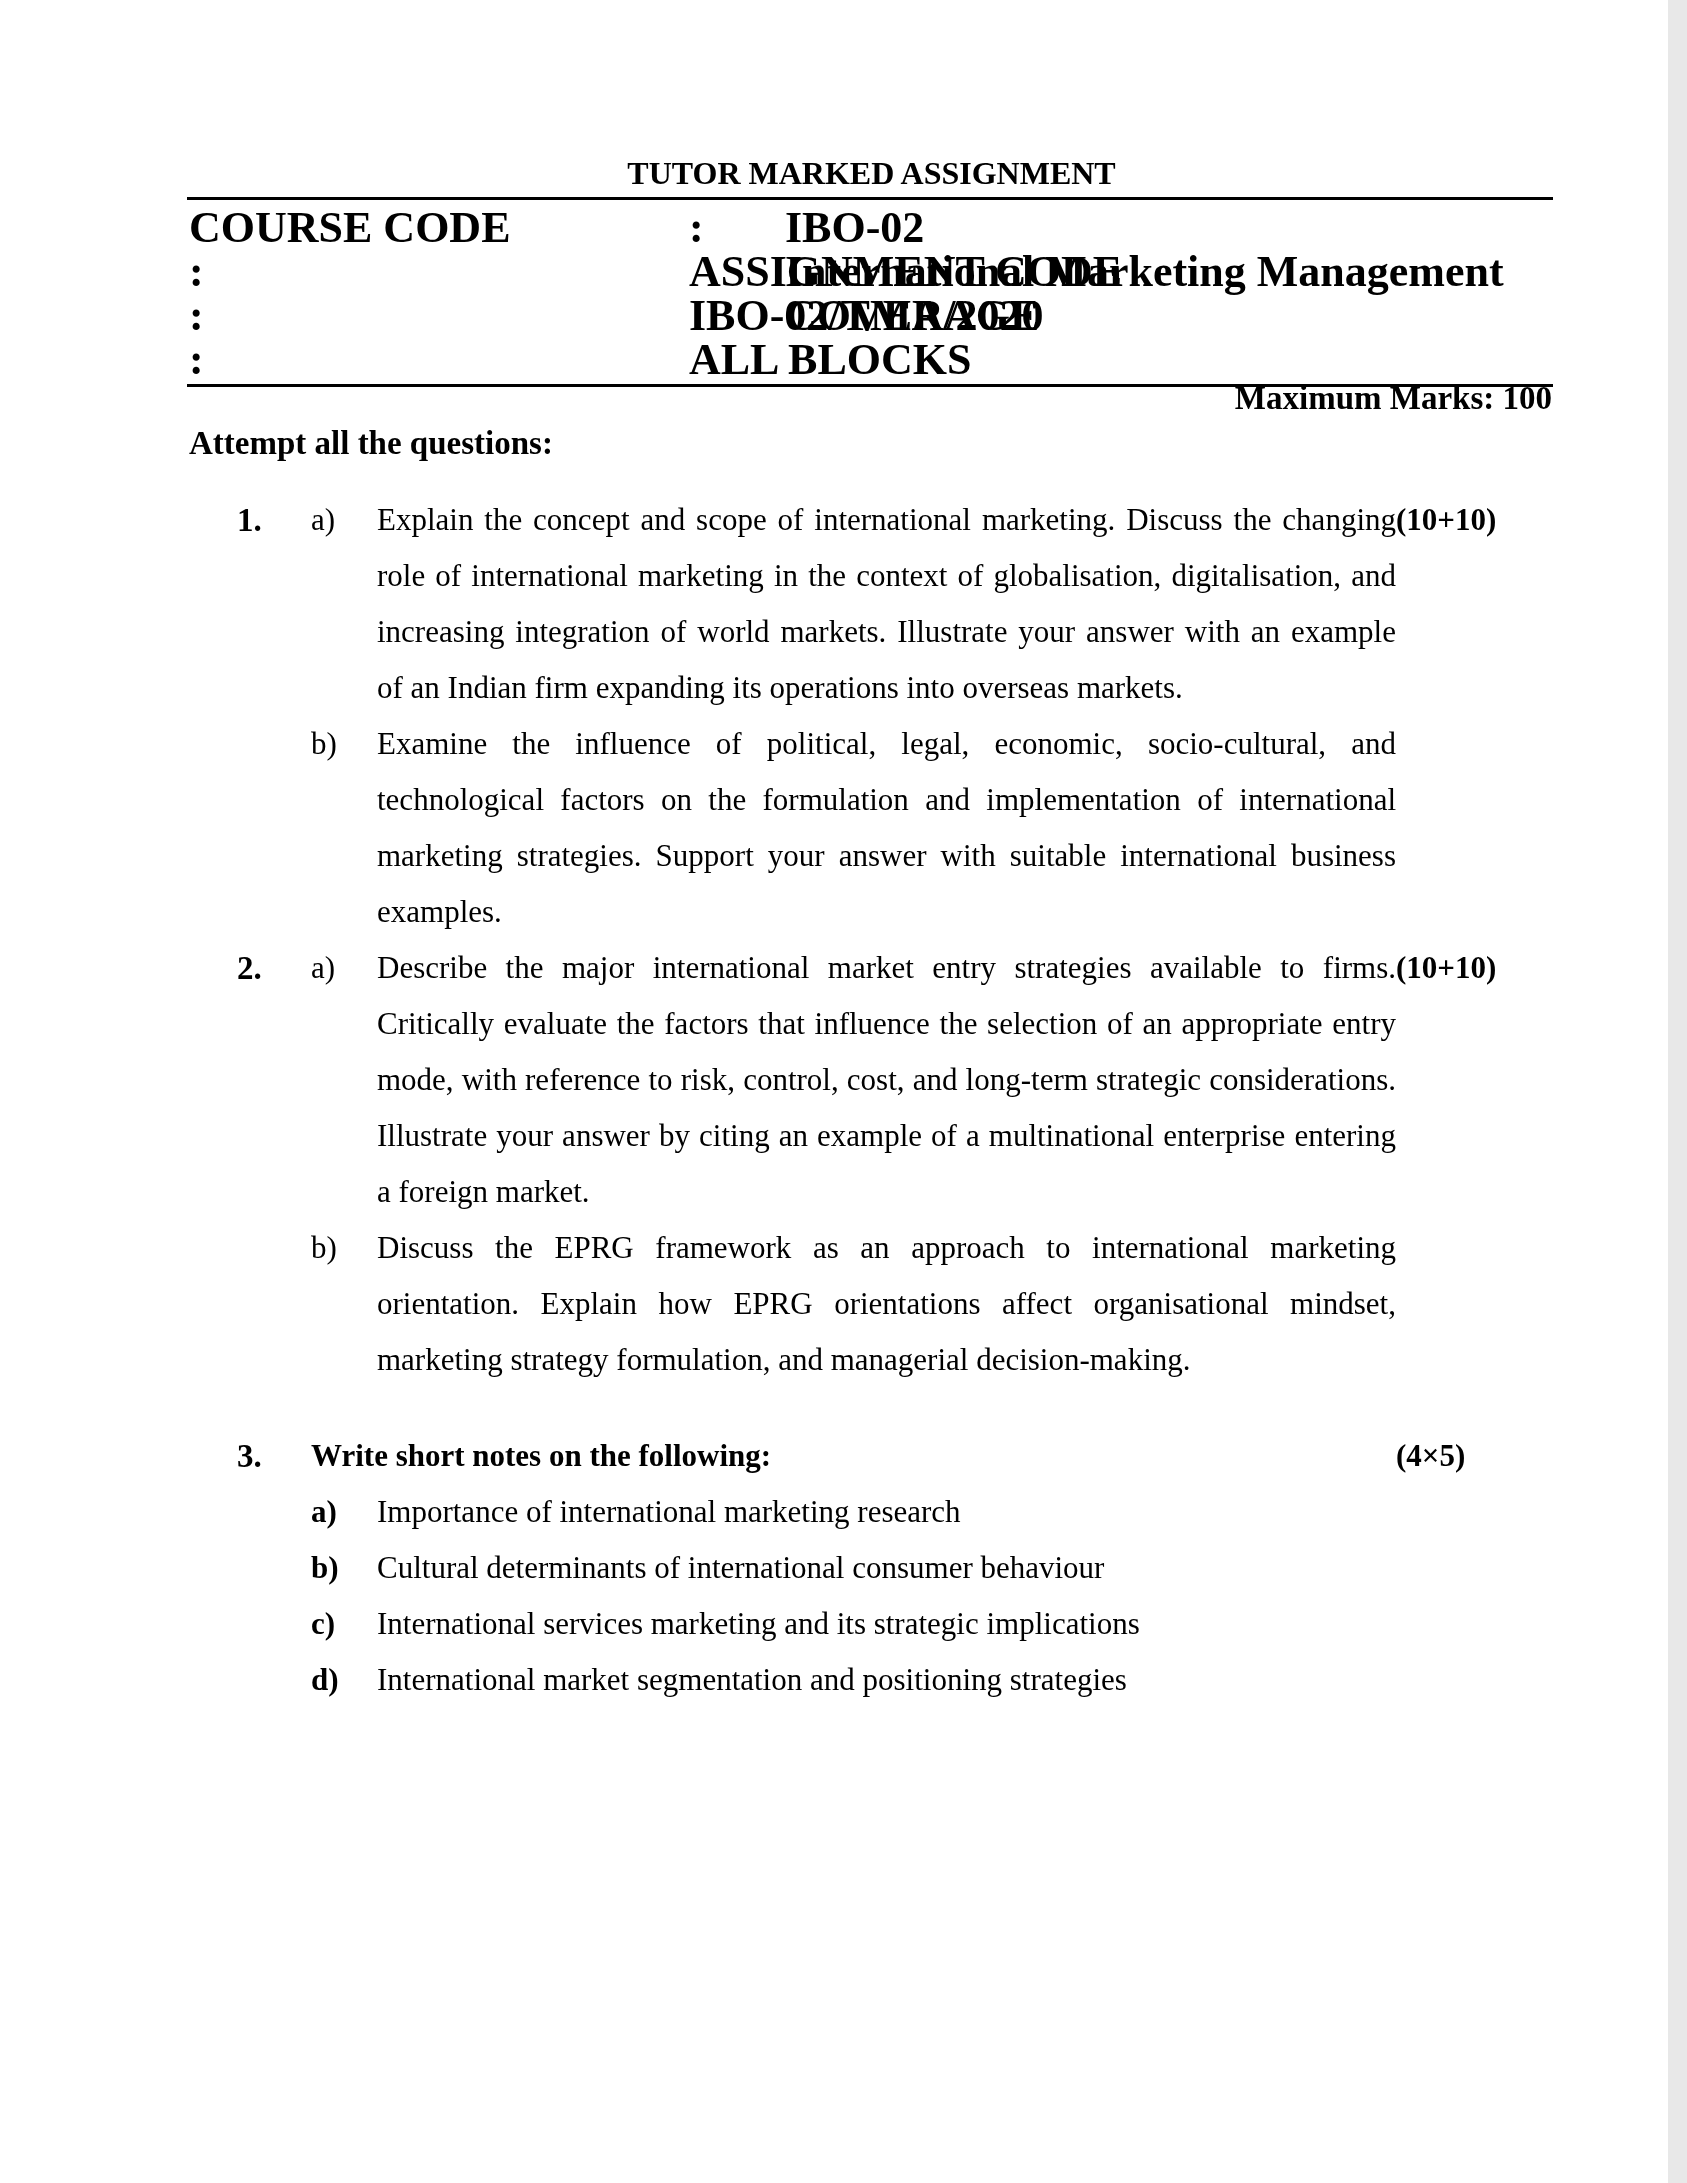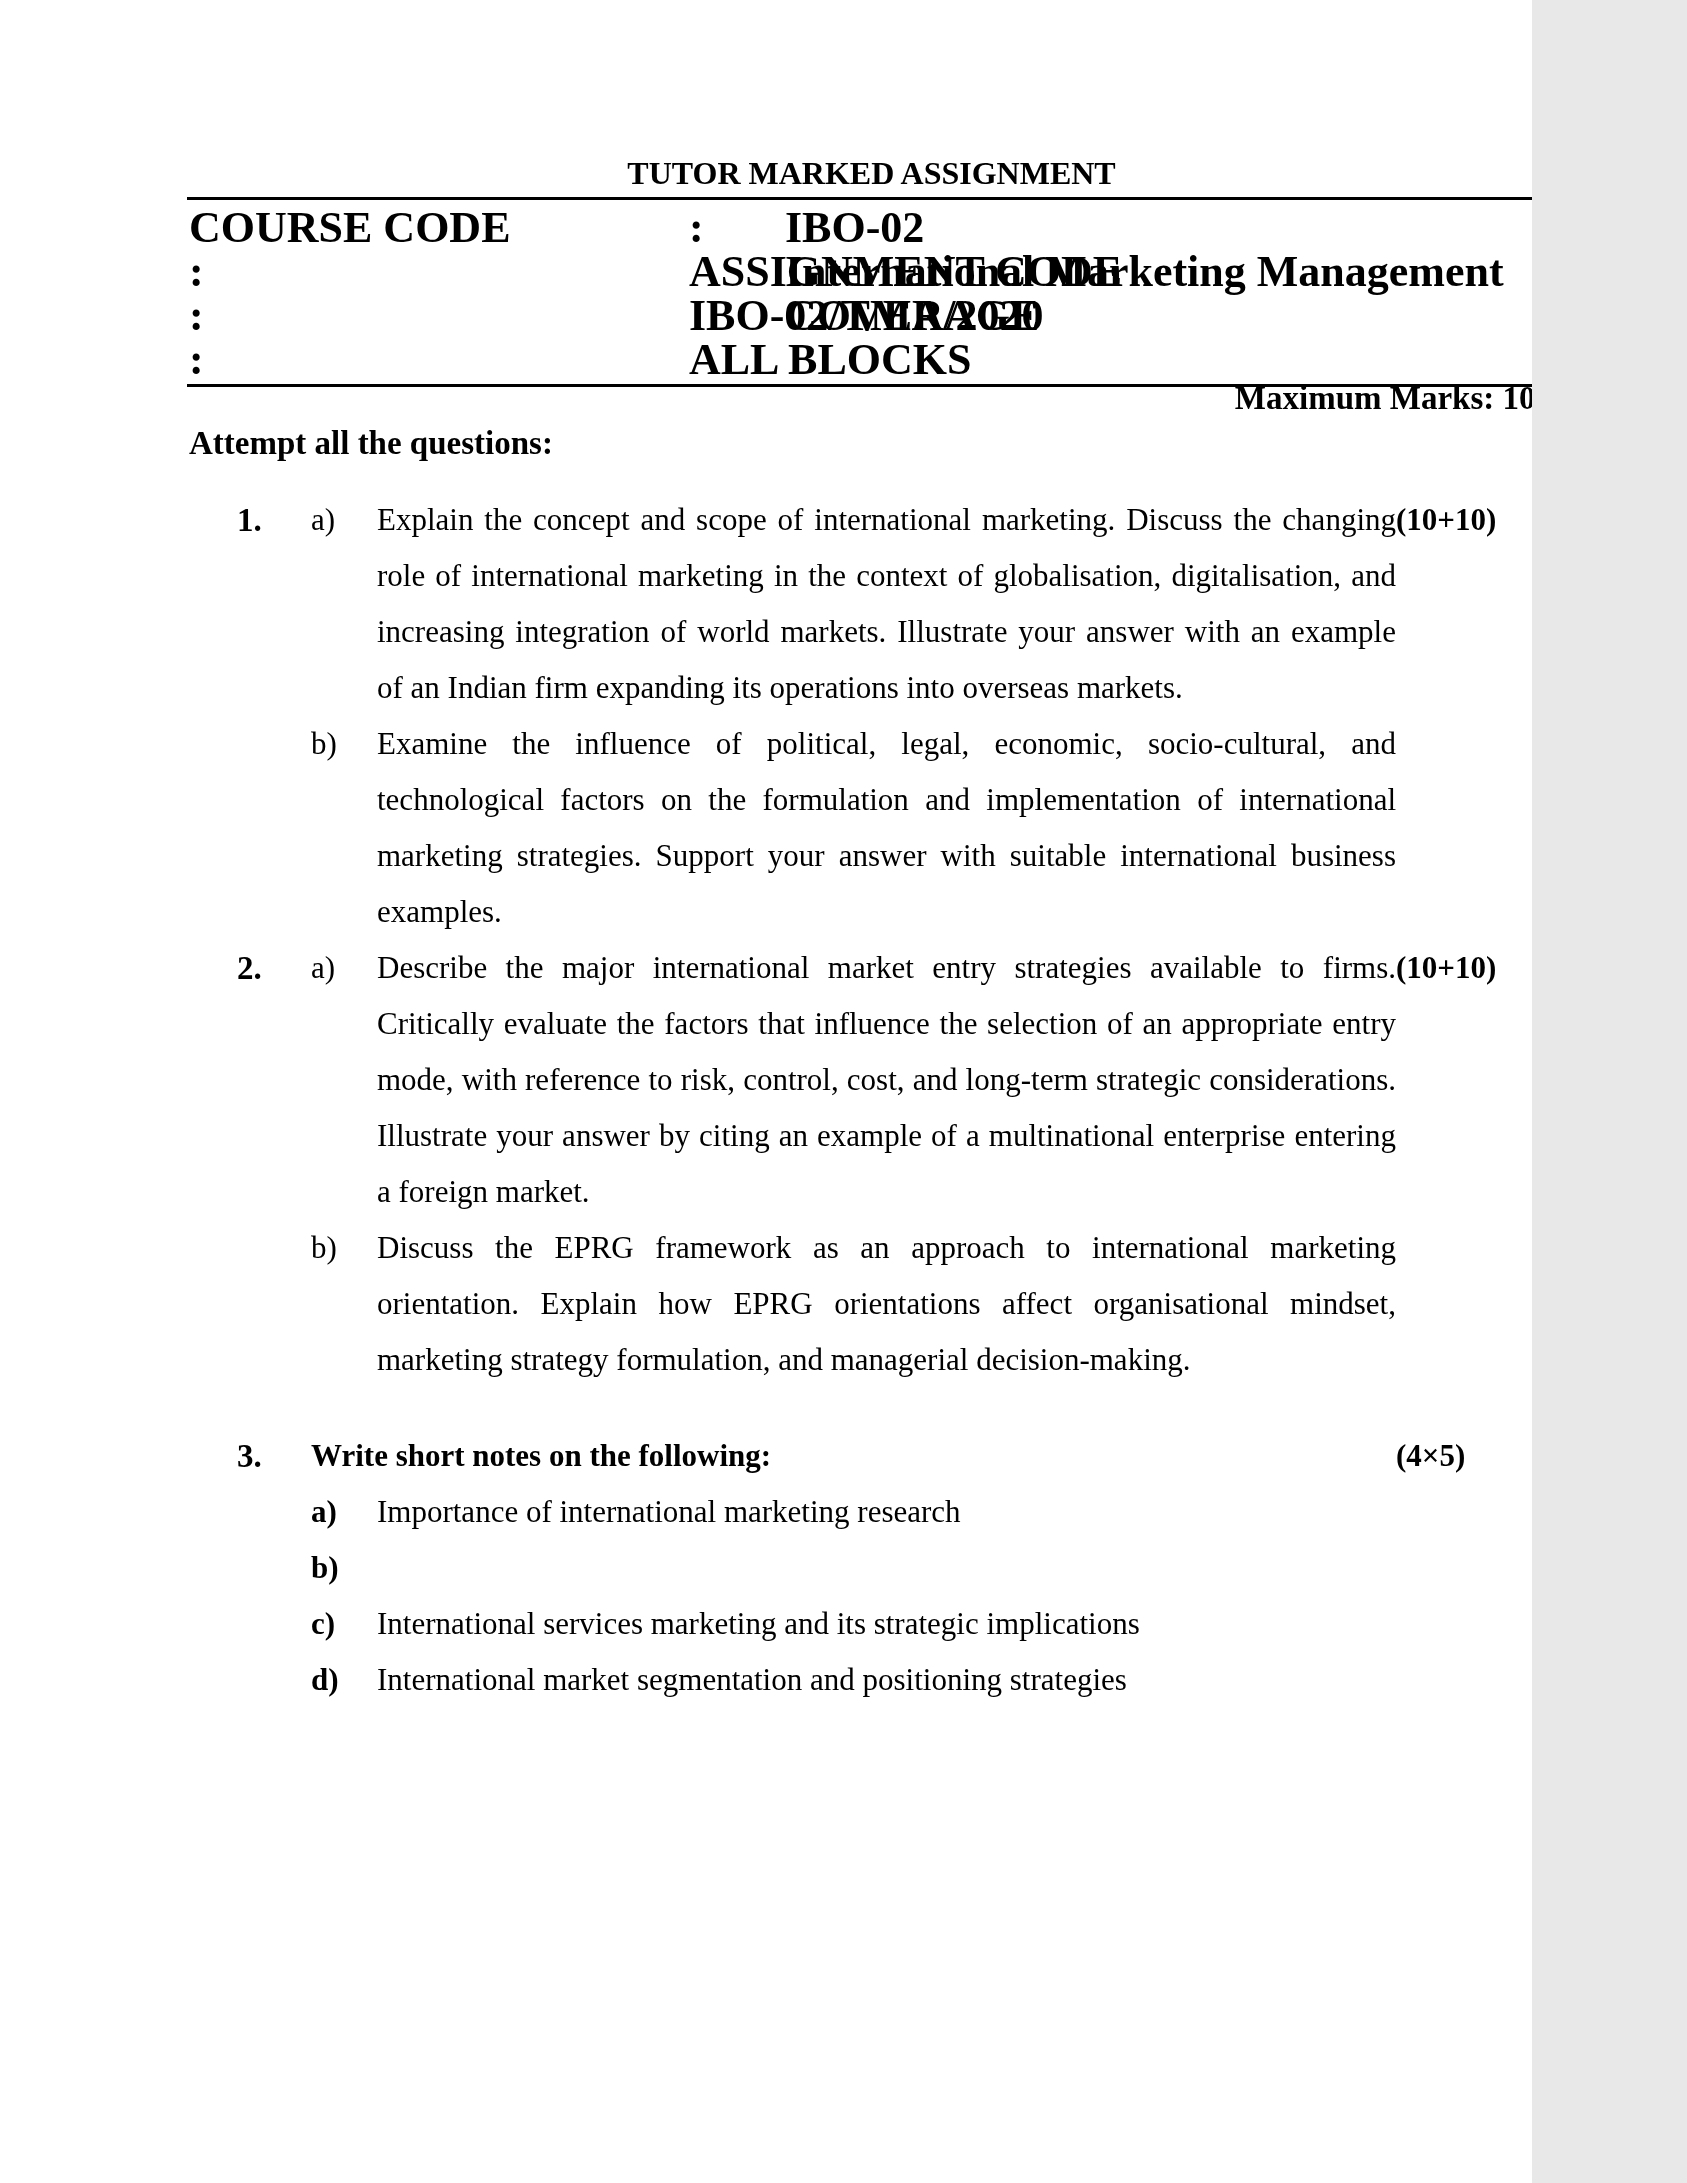--- a/index.html
+++ b/index.html
@@ -1,18 +1,18 @@
 <!DOCTYPE html>
 <html style="font-size:10.6px"><head>
 <meta charset="utf-8">
 <style>
   html,body{margin:0;padding:0;background:#e8e8e8;}
   .page{
     position:relative;
-    width:1532px;height:2183px;
+    width:1668px;height:2183px;
     background:#ffffff;
     font-family:"Liberation Serif","DejaVu Serif",serif;
     color:#000000;
     overflow:hidden;
   }
   .doc-title{
     position:absolute;left:189px;top:157px;width:1365px;
     font-size:32px;font-weight:bold;line-height:1;
     text-align:center;letter-spacing:0px;
   }
@@ -123,20 +123,21 @@
       <div class="sn-heading">Write short notes on the following:</div>
       <div class="q-marks">(4×5)</div>
 
       <div class="spacer"></div>
       <div class="sn-label">a)</div>
       <div class="sn-text">Importance of international marketing research</div>
       <div></div>
 
       <div class="spacer"></div>
       <div class="sn-label">b)</div>
+      <div class="sn-text">Cultural determinants of international consumer behaviour</div>
       <div></div>
 
       <div class="spacer"></div>
       <div class="sn-label">c)</div>
       <div class="sn-text">International services marketing and its strategic implications</div>
       <div></div>
 
       <div class="spacer"></div>
       <div class="sn-label">d)</div>
       <div class="sn-text">International market segmentation and positioning strategies</div>

